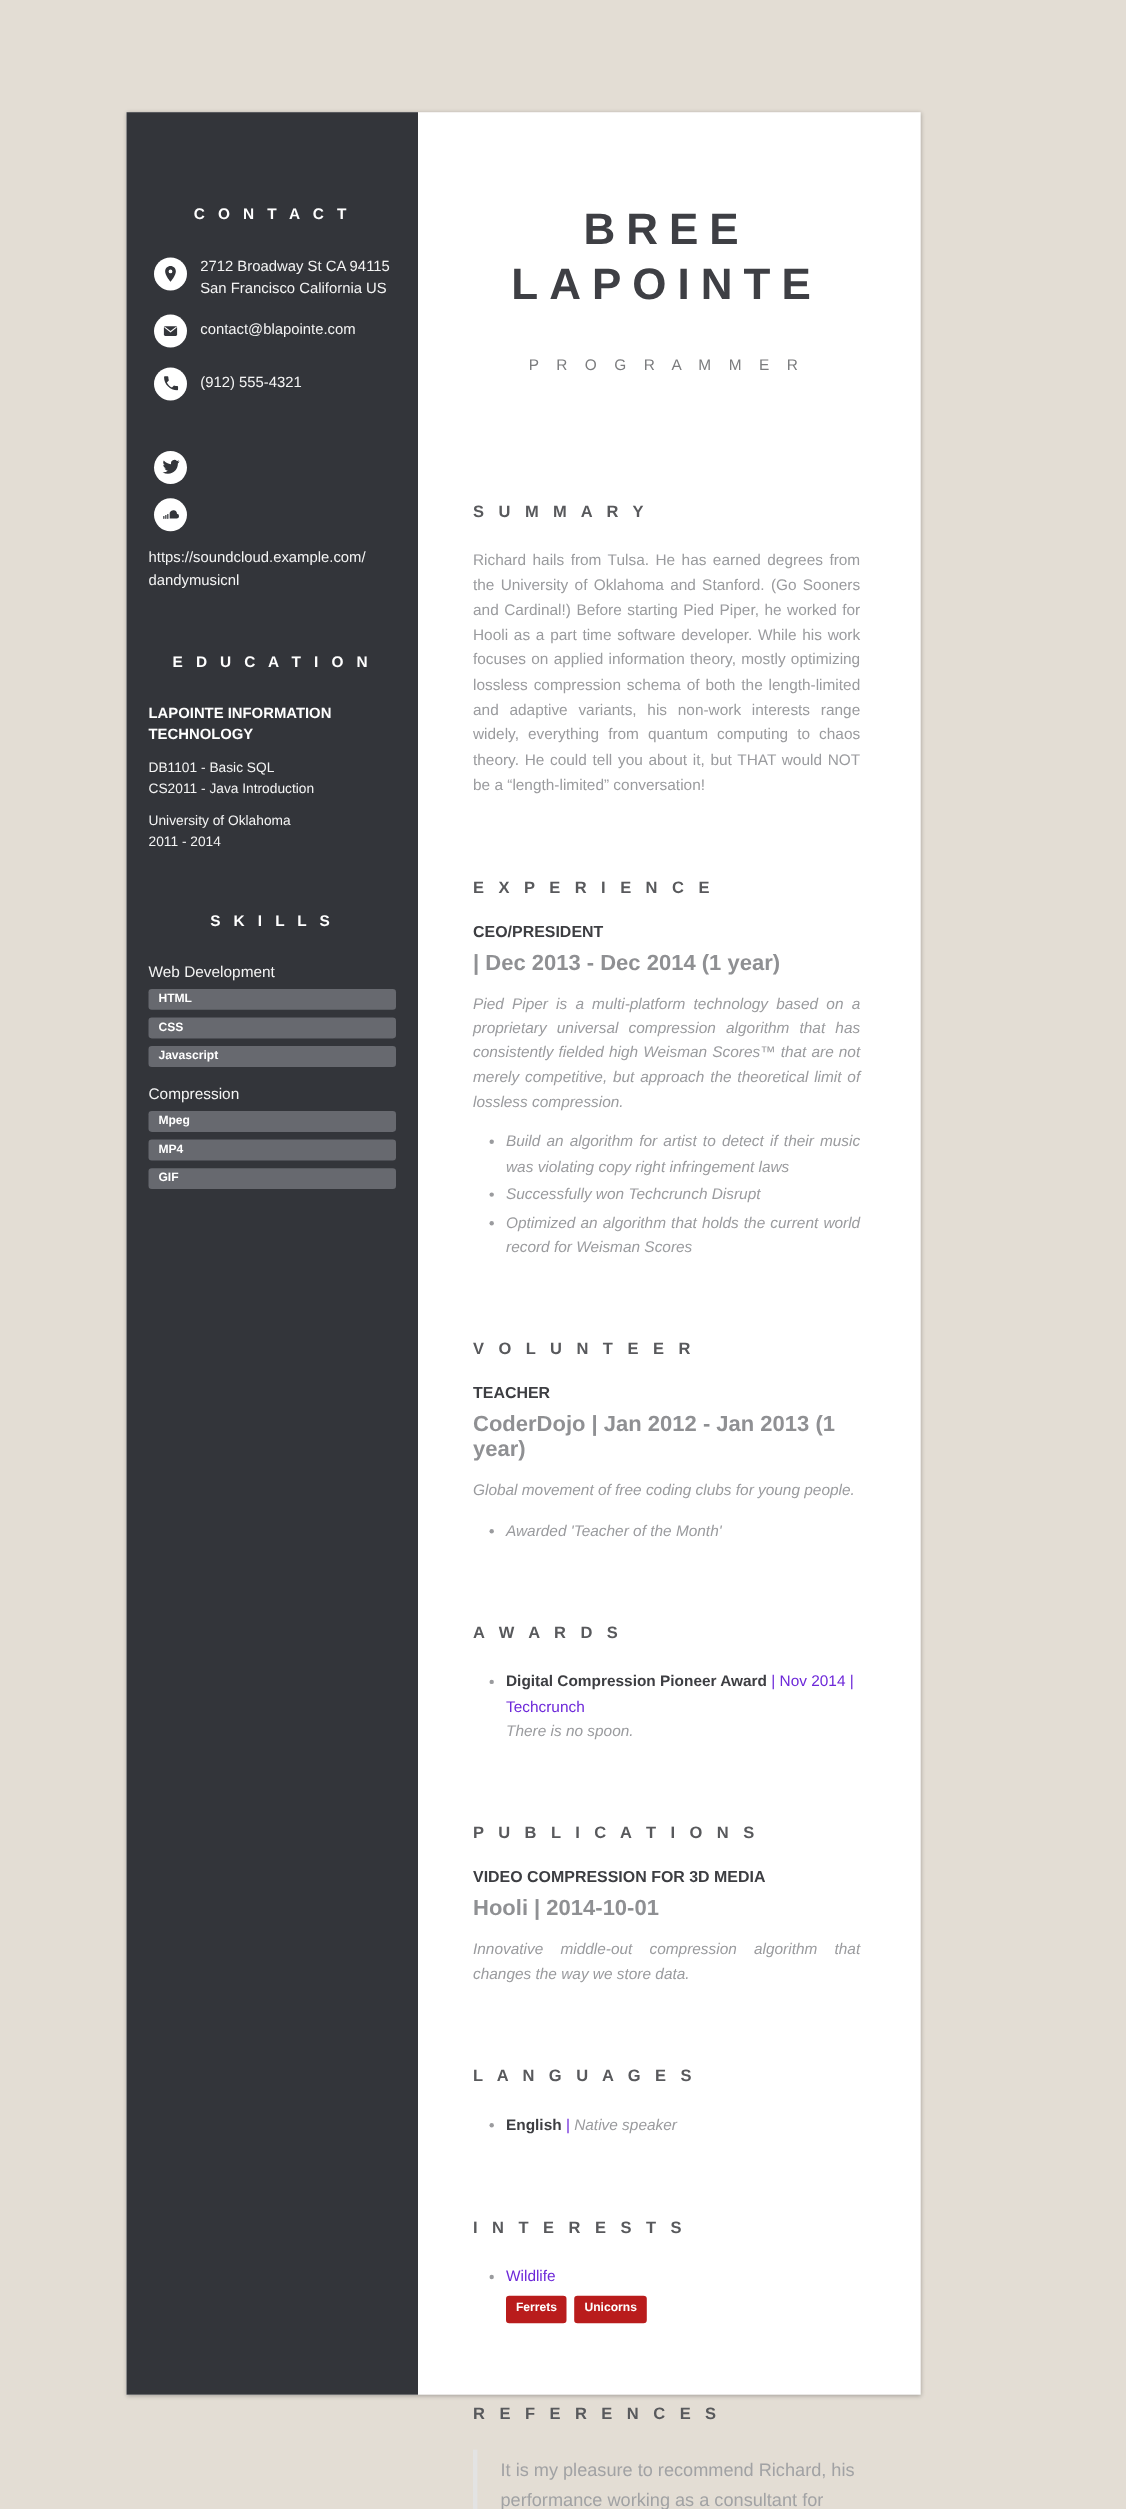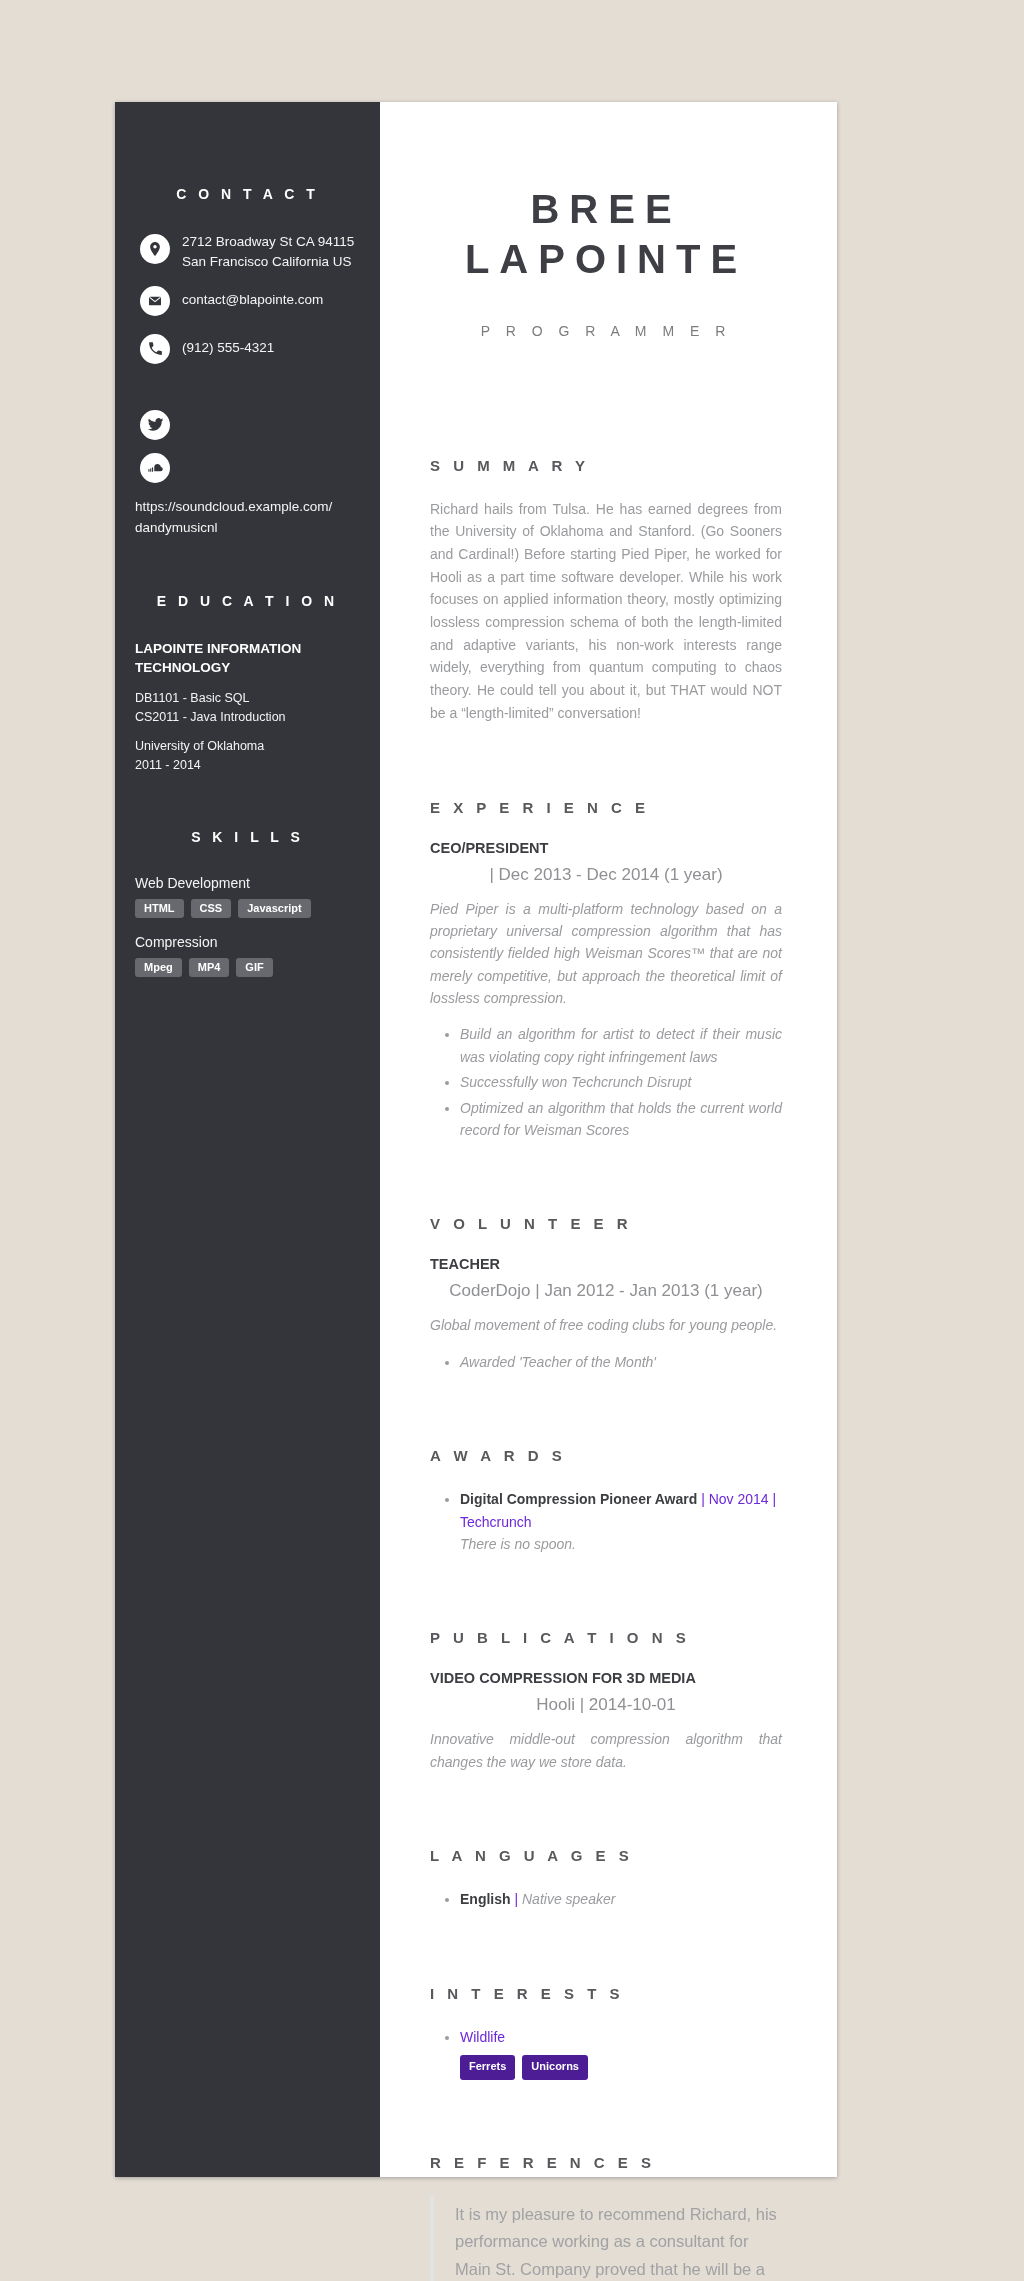--- a/index.html
+++ b/index.html
@@ -40,21 +40,21 @@
   .contact-row.inline .icon-circle { margin: 0 12px 0 5px; }
   .social-block { margin-top: 46px; }
   .social-block .icon-circle { margin: 0 0 13px 5px; }
   .side-url { font-size: 13.5px; line-height: 1.6; margin-top: 10px; word-break: break-all; }
   .side-section { margin-top: 54px; }
   .edu-degree { font-size: 13.5px; font-weight: bold; line-height: 1.45; margin-bottom: 11px; color: #ffffff; }
   .edu-line { font-size: 12.5px; line-height: 1.5; }
   .edu-group { margin-bottom: 11px; }
   .skill-group { margin-bottom: 16px; }
   .skill-name { font-size: 14px; margin-bottom: 8px; color: #f4f4f4; }
-  .tags { display: flex; gap: 7px; }
+  .tags { display: flex; gap: 7px; flex-direction: column; }
   .tag {
     background: #67696f; color: #ffffff;
     font-size: 11px; font-weight: bold;
     padding: 3px 9px 4px; border-radius: 3px; white-space: nowrap;
   }
 
   
   .main {
     flex: 1; padding: 82px 55px 40px 50px;
     color: #3d3e42;
@@ -71,36 +71,36 @@
   .section { margin-top: 74px; }
   .section.first { margin-top: 118px; }
   .sec-heading {
     font-size: 15px; font-weight: bold; letter-spacing: 4.5px;
     color: #58595c; margin-bottom: 24px; margin-top: 46px;
   }
   .body-text {
     font-size: 14px; color: #9a9b9e; line-height: 1.62; text-align: justify;
   }
   .item-title { font-size: 14.5px; font-weight: bold; color: #3d3e42; margin-bottom: 9px; }
-  .item-meta { font-size: 17px; font-weight: normal; color: #8f9093; margin-bottom: 13px; text-align: center; }
+  .item-meta { font-size: 20px; font-weight: bold; color: #8f9093; margin-bottom: 13px; }
   .item-desc {
     font-style: italic; font-size: 14px; color: #9a9b9e;
     line-height: 1.6; text-align: justify;
   }
   .main ul { margin-top: 14px; padding-left: 30px; }
   .main li {
     font-size: 14px; color: #9a9b9e; line-height: 1.6;
     text-align: justify; margin-bottom: 3px;
   }
   .italic-list li { font-style: italic; }
   .strong-dark { font-weight: bold; color: #3d3e42; }
   .muted { color: #6d28d9; }
   .note-italic { font-style: italic; color: #9a9b9e; }
   .li-tags { margin-top: 7px; display: flex; gap: 7px; }
-  .li-tags .tag { background: #4c1d95; }
+  .li-tags .tag { background: #b91c1c; }
   blockquote.reference-quote {
     border-left: 4px solid #e3e3e3;
     padding: 6px 0 6px 21px;
     font-size: 16.5px; line-height: 1.68; color: #a1a2a4;
   }
 </style>
 </head>
 <body>
 
 <div class="resume-card">

